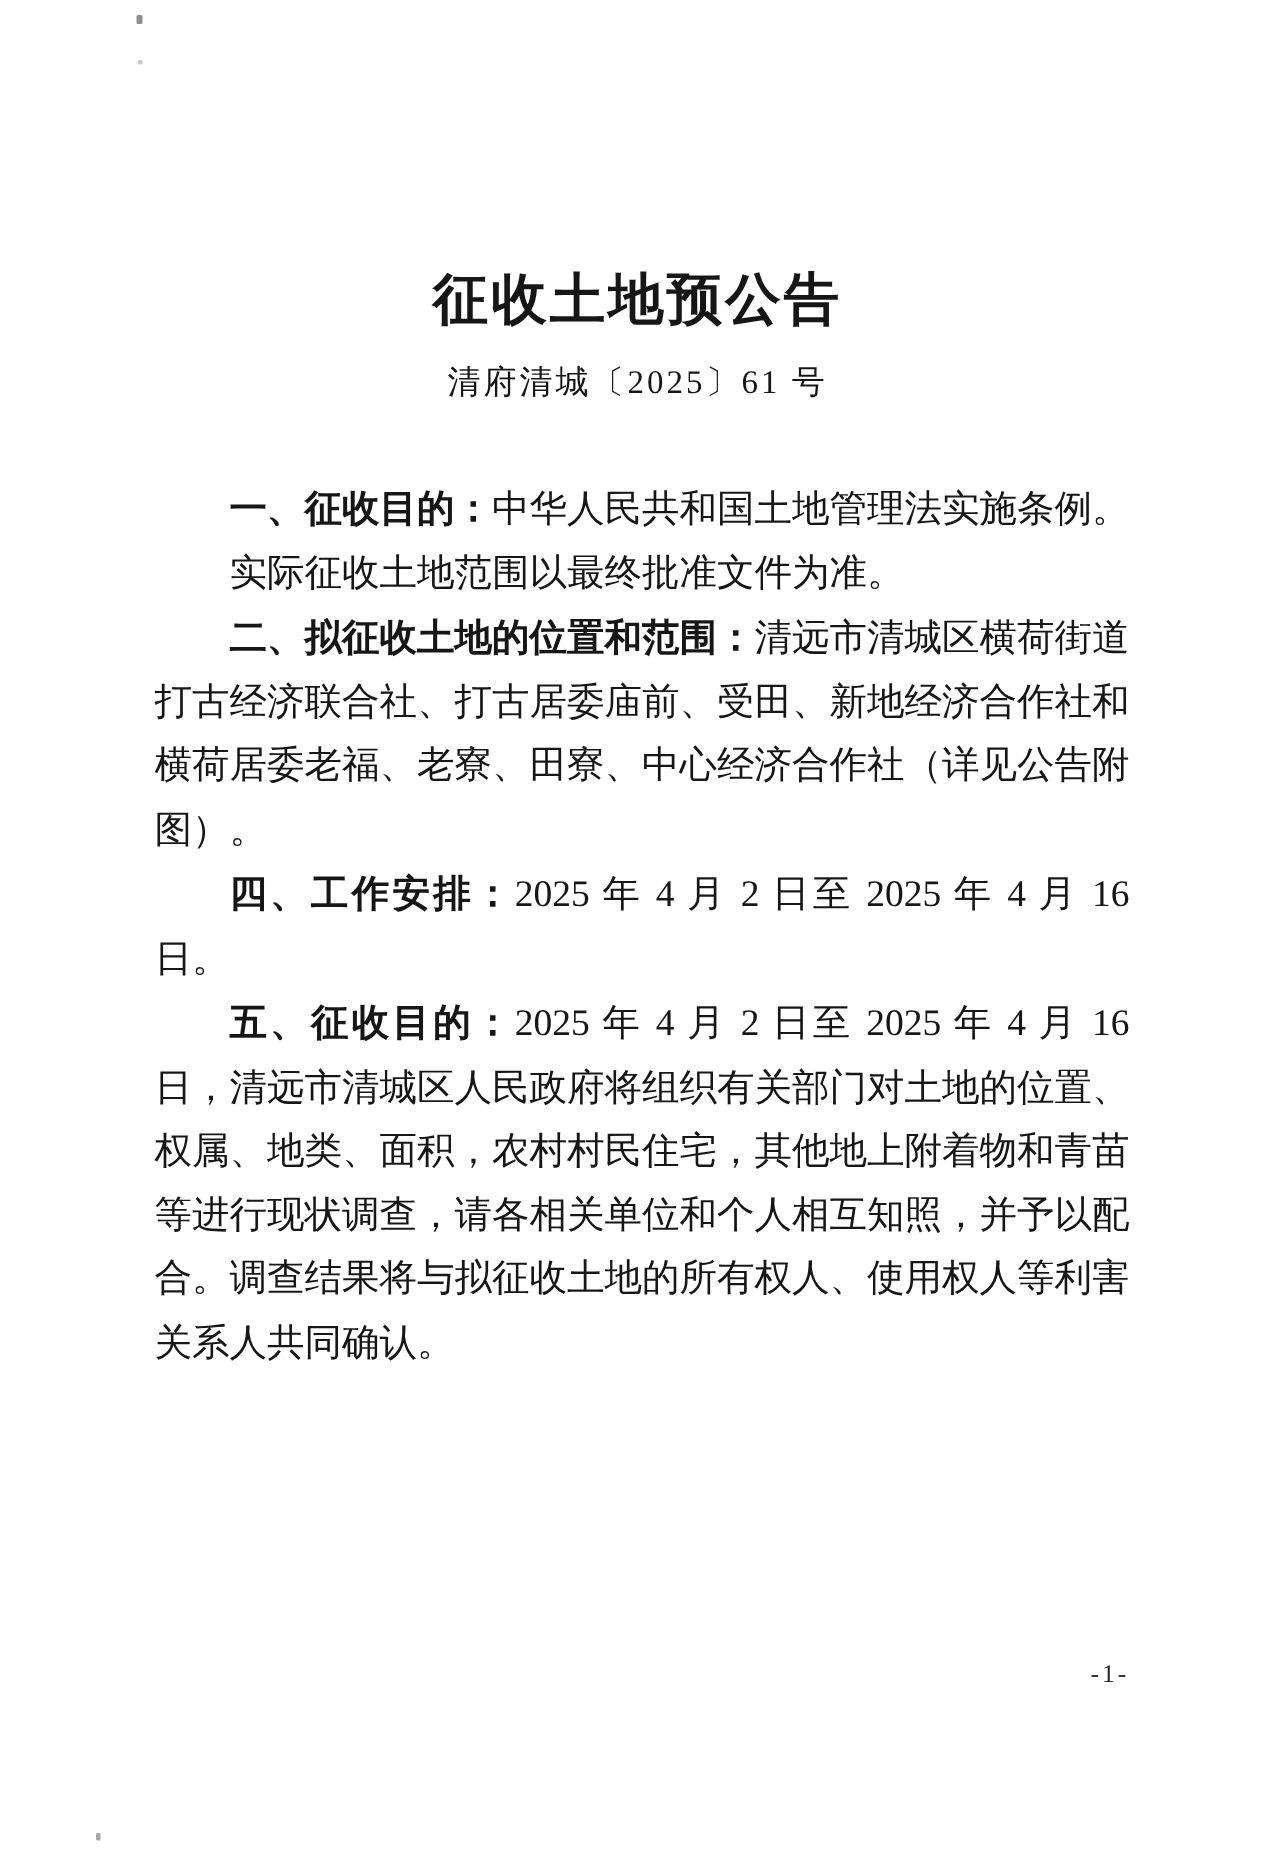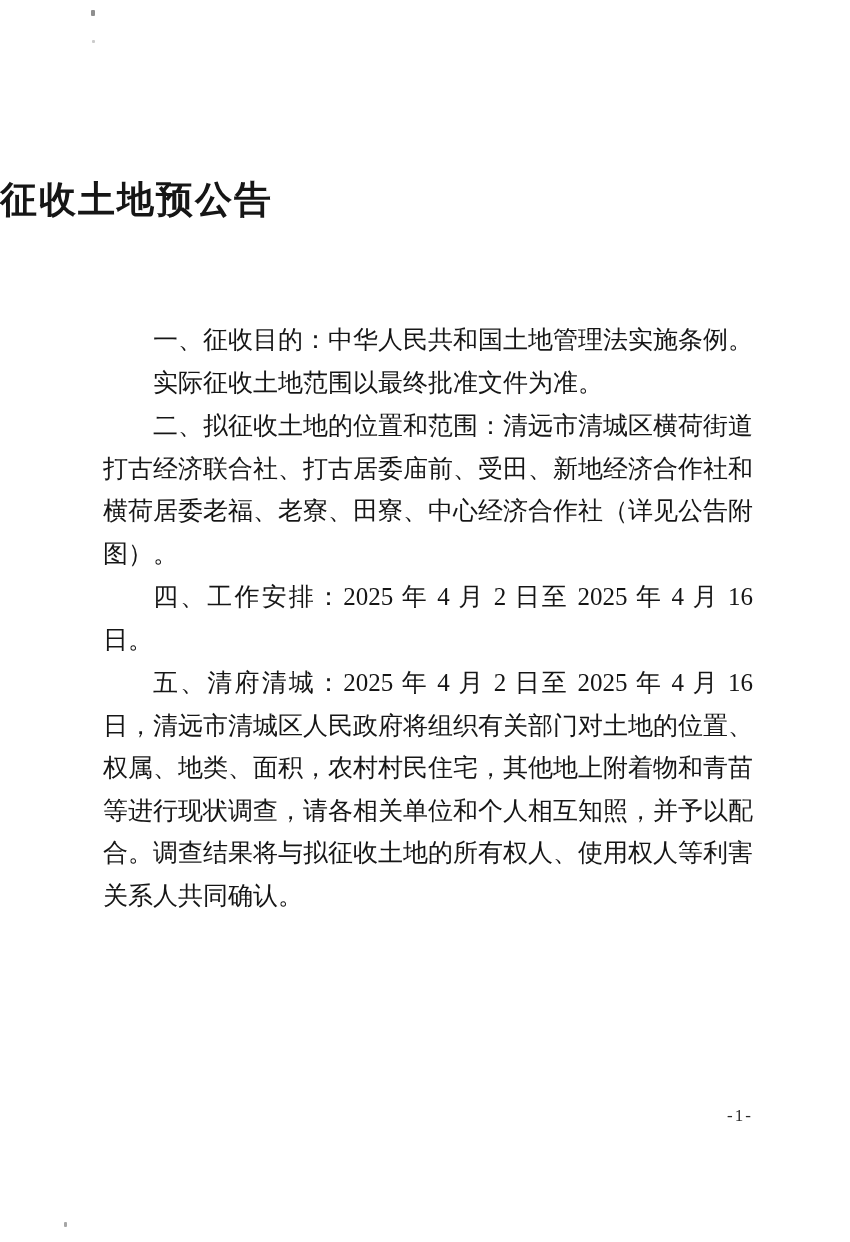--- a/index.html
+++ b/index.html
@@ -15,20 +15,21 @@
   .page {
     position: absolute;
     inset: 0;
     background: #ffffff;
   }
   .doc-title {
     position: absolute;
     top: 150px;
     left: 0;
     width: 100%;
+    text-align: center;
     font-size: 37px;
     font-weight: 700;
     letter-spacing: 2px;
     font-family: "Liberation Serif", "DejaVu Serif", serif;
   }
   .doc-number {
     position: absolute;
     top: 240px;
     left: 0;
     width: 100%;
@@ -44,21 +45,21 @@
     font-size: 25px;
     line-height: 42.5px;
     text-align: justify;
     text-justify: inter-character;
   }
   .para {
     margin: 0;
     text-indent: 2em;
   }
   .para .lead {
-    font-weight: 400;
+    font-weight: 700;
     font-family: "Liberation Sans", "DejaVu Sans", sans-serif;
   }
   .page-number {
     position: absolute;
     top: 1106px;
     left: 710px;
     width: 60px;
     text-align: center;
     font-size: 17px;
     letter-spacing: 2px;
@@ -77,24 +78,25 @@
 <body>
 
 <div class="page">
 
   <div class="speck s1"></div>
   <div class="speck s2"></div>
   <div class="speck s3"></div>
 
   <h1 class="doc-title">征收土地预公告</h1>
 
+  <div class="doc-number">清府清城〔2025〕61 号</div>
 
   <div class="doc-body">
       <p class="para"><span class="lead">一、征收目的：</span><span>中华人民共和国土地管理法实施条例。</span></p>
       <p class="para"><span>实际征收土地范围以最终批准文件为准。</span></p>
       <p class="para"><span class="lead">二、拟征收土地的位置和范围：</span><span>清远市清城区横荷街道打古经济联合社、打古居委庙前、受田、新地经济合作社和横荷居委老福、老寮、田寮、中心经济合作社（详见公告附图）。</span></p>
       <p class="para"><span class="lead">四、工作安排：</span><span>2025 年 4 月 2 日至 2025 年 4 月 16 日。</span></p>
-      <p class="para"><span class="lead">五、清府清城：</span><span>2025 年 4 月 2 日至 2025 年 4 月 16 日，清远市清城区人民政府将组织有关部门对土地的位置、权属、地类、面积，农村村民住宅，其他地上附着物和青苗等进行现状调查，请各相关单位和个人相互知照，并予以配合。调查结果将与拟征收土地的所有权人、使用权人等利害关系人共同确认。</span></p>
+      <p class="para"><span class="lead">五、征收目的：</span><span>2025 年 4 月 2 日至 2025 年 4 月 16 日，清远市清城区人民政府将组织有关部门对土地的位置、权属、地类、面积，农村村民住宅，其他地上附着物和青苗等进行现状调查，请各相关单位和个人相互知照，并予以配合。调查结果将与拟征收土地的所有权人、使用权人等利害关系人共同确认。</span></p>
     </div>
 
   <div class="page-number">-1-</div>
 
 </div>
 
 </body></html>

